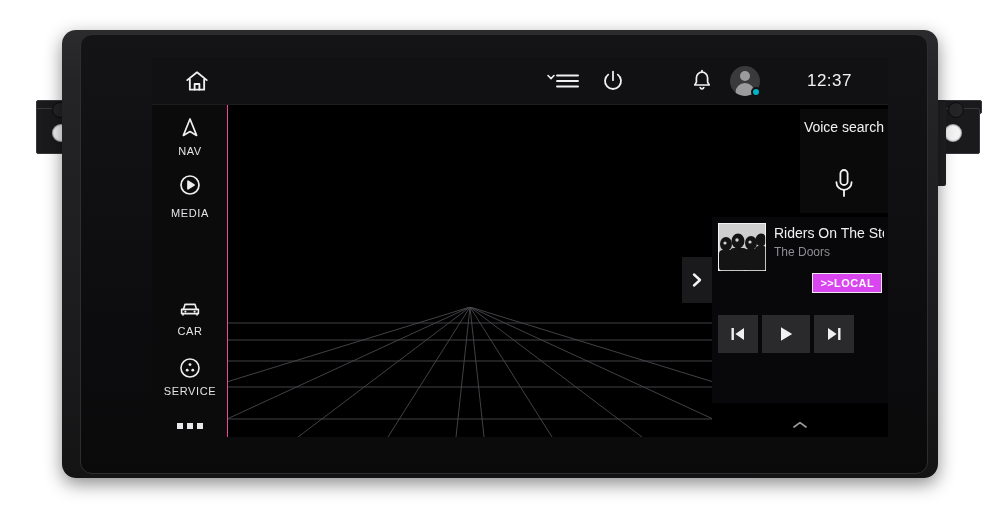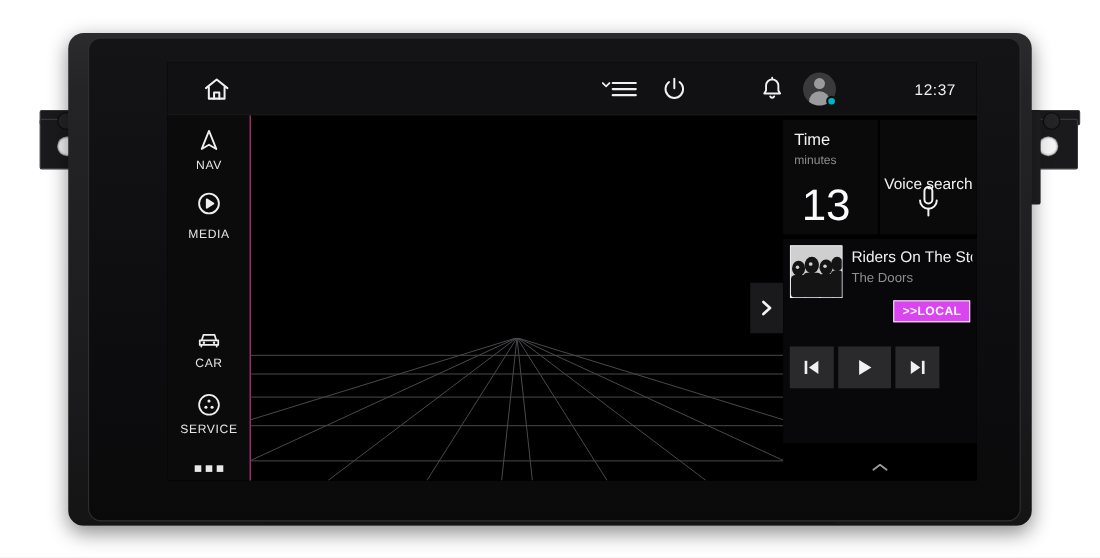--- a/index.html
+++ b/index.html
@@ -68,22 +68,22 @@
     position: absolute; top: 50%; transform: translateY(-50%);
     display: flex; align-items: center; justify-content: center;
     cursor: pointer;
   }
   #home-icon   { left: 30px;  width: 30px; height: 30px; }
   #menu-icon   { left: 394px; width: 34px; height: 26px; }
   #power-icon  { left: 448px; width: 26px; height: 26px; }
   #bell-icon   { left: 538px; width: 24px; height: 26px; }
   #avatar      { left: 578px; width: 30px; height: 30px; }
   #clock-time  {
-    position: absolute; right: 19px; top: 50%; transform: translateY(-50%);
-    color: #f2f2f2; font-size: 14px; letter-spacing: .5px;
+    position: absolute; right: 36px; top: 50%; transform: translateY(-50%);
+    color: #f2f2f2; font-size: 17px; letter-spacing: .5px;
   }
   #avatar .av-circle {
     width: 30px; height: 30px; border-radius: 50%;
     background: #3a3a3d; position: relative; overflow: hidden;
   }
   #avatar .av-head {
     position: absolute; left: 50%; top: 5px; transform: translateX(-50%);
     width: 10px; height: 10px; border-radius: 50%; background: #9b9b9e;
   }
   #avatar .av-body {
@@ -176,21 +176,21 @@
   }
   #card-time .ct-sub {
     position: absolute; left: 10px; top: 31px; color: #8c8c90; font-size: 11px;
   }
   #card-time .ct-value {
     position: absolute; left: 0; right: 8px; bottom: 6px;
     text-align: center; color: #fbfbfd; font-size: 40px; line-height: 1;
   }
   #card-voice .cv-title {
     position: absolute; left: 0; right: 0; top: 10px;
-    text-align: center; color: #f2f2f4; font-size: 14px; margin-top: 40px;
+    text-align: center; color: #f2f2f4; font-size: 14px;
   }
   #card-voice .cv-mic {
     position: absolute; left: 50%; top: 58px; transform: translateX(-50%);
     cursor: pointer;
   }
 
   #card-media {
     position: absolute; left: 0; top: 112px; width: 176px; height: 186px;
     background: #08080a;
   }
@@ -370,25 +370,20 @@
 
       <div id="expand-right">
         <svg width="16" height="20" viewBox="0 0 16 20" fill="none" stroke="#f4f4f6" stroke-width="2.4" stroke-linecap="round" stroke-linejoin="round">
           <path d="M5 4.5 11 10l-6 5.5"></path>
         </svg>
       </div>
     </div>
 
     <div id="right-panel">
 
-      <div class="rp-card" id="card-time">
-        <div class="ct-title">Time</div>
-        <div class="ct-sub">minutes</div>
-        <div class="ct-value">13</div>
-      </div>
 
       <div class="rp-card" id="card-voice">
         <div class="cv-title">Voice search</div>
         <div class="cv-mic">
           <svg width="28" height="34" viewBox="0 0 28 34" fill="none" stroke="#f2f2f4" stroke-width="1.8" stroke-linecap="round">
             <rect x="10.4" y="3" width="7.2" height="15" rx="3.6"></rect>
             <path d="M6.4 15.2a7.6 7.6 0 0 0 15.2 0"></path>
             <path d="M14 22.8V29"></path>
           </svg>
         </div>

